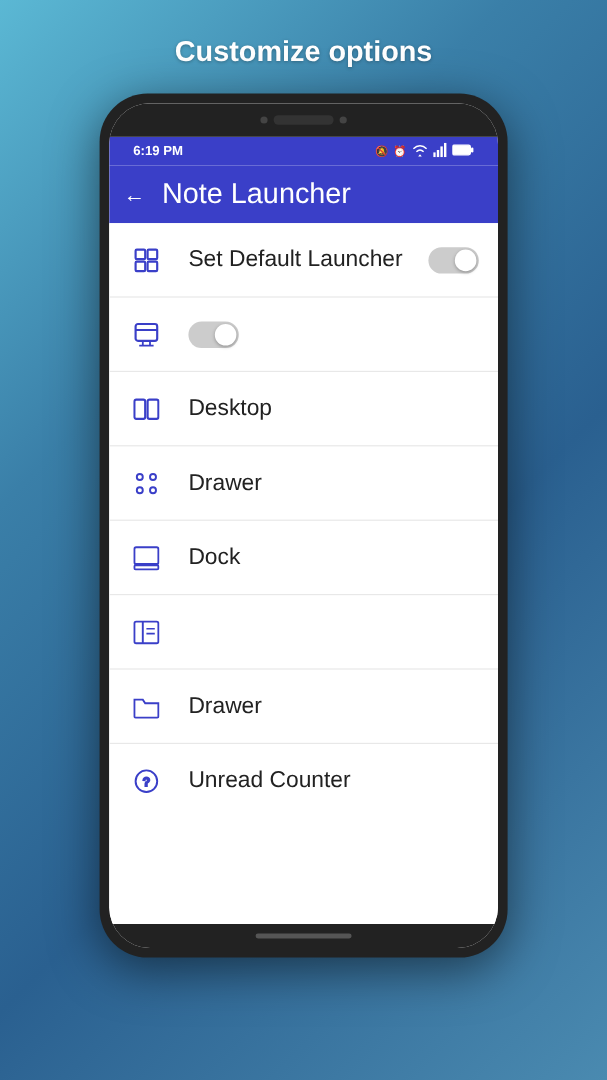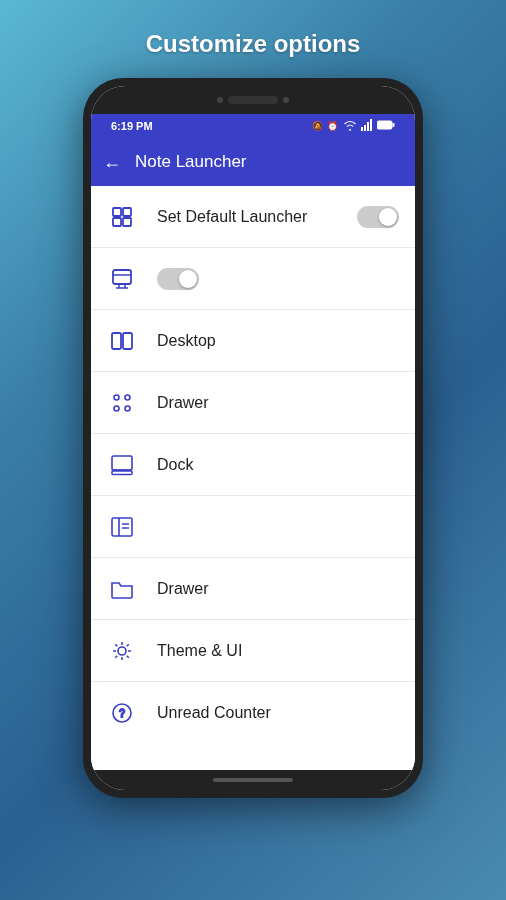--- a/index.html
+++ b/index.html
@@ -115,21 +115,21 @@
     }
 
     .back-arrow {
       color: white;
       font-size: 18px;
       cursor: pointer;
     }
 
     .app-bar-title {
       color: white;
-      font-size: 17px;
+      font-size: 24px;
       font-weight: 500;
     }
 
     
     .content {
       flex: 1;
       background: white;
       overflow-y: auto;
     }
 
@@ -158,21 +158,21 @@
     }
 
     .menu-icon svg {
       fill: none;
       stroke: #3a3fc8;
       stroke-width: 1.8;
     }
 
     .menu-label {
       flex: 1;
-      font-size: 16px;
+      font-size: 19px;
       color: #222;
     }
 
     .toggle {
       width: 42px;
       height: 22px;
       border-radius: 11px;
       background: #ccc;
       position: relative;
       flex-shrink: 0;
@@ -333,36 +333,20 @@
 
       <div class="menu-item">
         <div class="menu-icon">
           <svg width="22" height="22" viewBox="0 0 22 22">
             <path d="M1 5h7l2 3h11v11a1 1 0 01-1 1H2a1 1 0 01-1-1V5z" stroke="#3a3fc8" stroke-width="1.6" fill="none"></path>
           </svg>
         </div>
         <span class="menu-label">Drawer</span>
       </div>
 
-      <div class="menu-item">
-        <div class="menu-icon">
-          <svg width="22" height="22" viewBox="0 0 22 22">
-            <circle cx="11" cy="11" r="4" stroke="#3a3fc8" stroke-width="1.6" fill="none"></circle>
-            <line x1="11" y1="2" x2="11" y2="5" stroke="#3a3fc8" stroke-width="1.6"></line>
-            <line x1="11" y1="17" x2="11" y2="20" stroke="#3a3fc8" stroke-width="1.6"></line>
-            <line x1="2" y1="11" x2="5" y2="11" stroke="#3a3fc8" stroke-width="1.6"></line>
-            <line x1="17" y1="11" x2="20" y2="11" stroke="#3a3fc8" stroke-width="1.6"></line>
-            <line x1="4.2" y1="4.2" x2="6.3" y2="6.3" stroke="#3a3fc8" stroke-width="1.6"></line>
-            <line x1="15.7" y1="15.7" x2="17.8" y2="17.8" stroke="#3a3fc8" stroke-width="1.6"></line>
-            <line x1="17.8" y1="4.2" x2="15.7" y2="6.3" stroke="#3a3fc8" stroke-width="1.6"></line>
-            <line x1="6.3" y1="15.7" x2="4.2" y2="17.8" stroke="#3a3fc8" stroke-width="1.6"></line>
-          </svg>
-        </div>
-        <span class="menu-label">Theme &amp; UI</span>
-      </div>
 
       <div class="menu-item">
         <div class="menu-icon">
           <svg width="22" height="22" viewBox="0 0 22 22">
             <circle cx="11" cy="11" r="9" stroke="#3a3fc8" stroke-width="1.6" fill="none"></circle>
             <text x="11" y="15" text-anchor="middle" font-size="10" fill="#3a3fc8" font-family="Arial">?</text>
           </svg>
         </div>
         <span class="menu-label">Unread Counter</span>
       </div>

